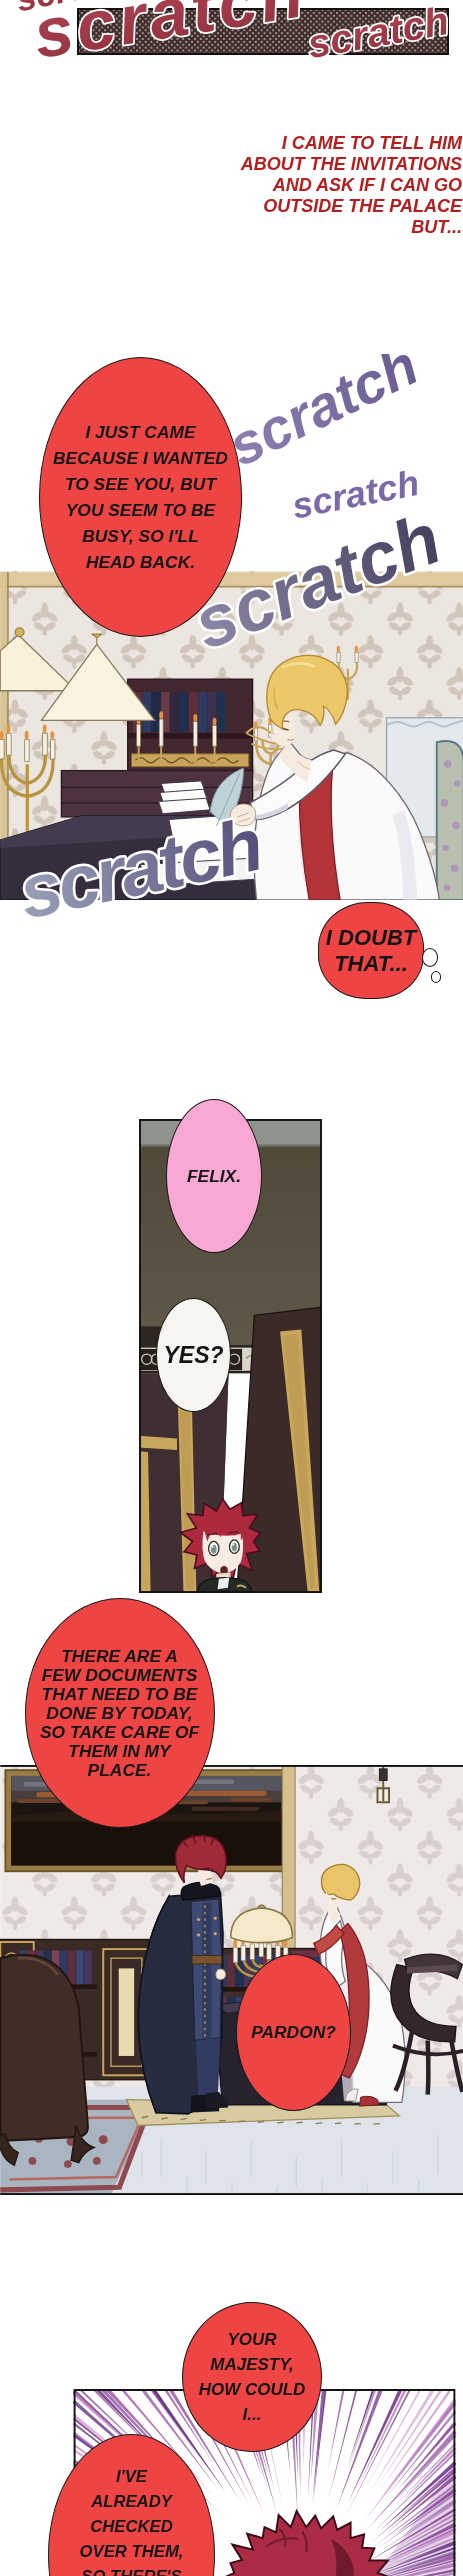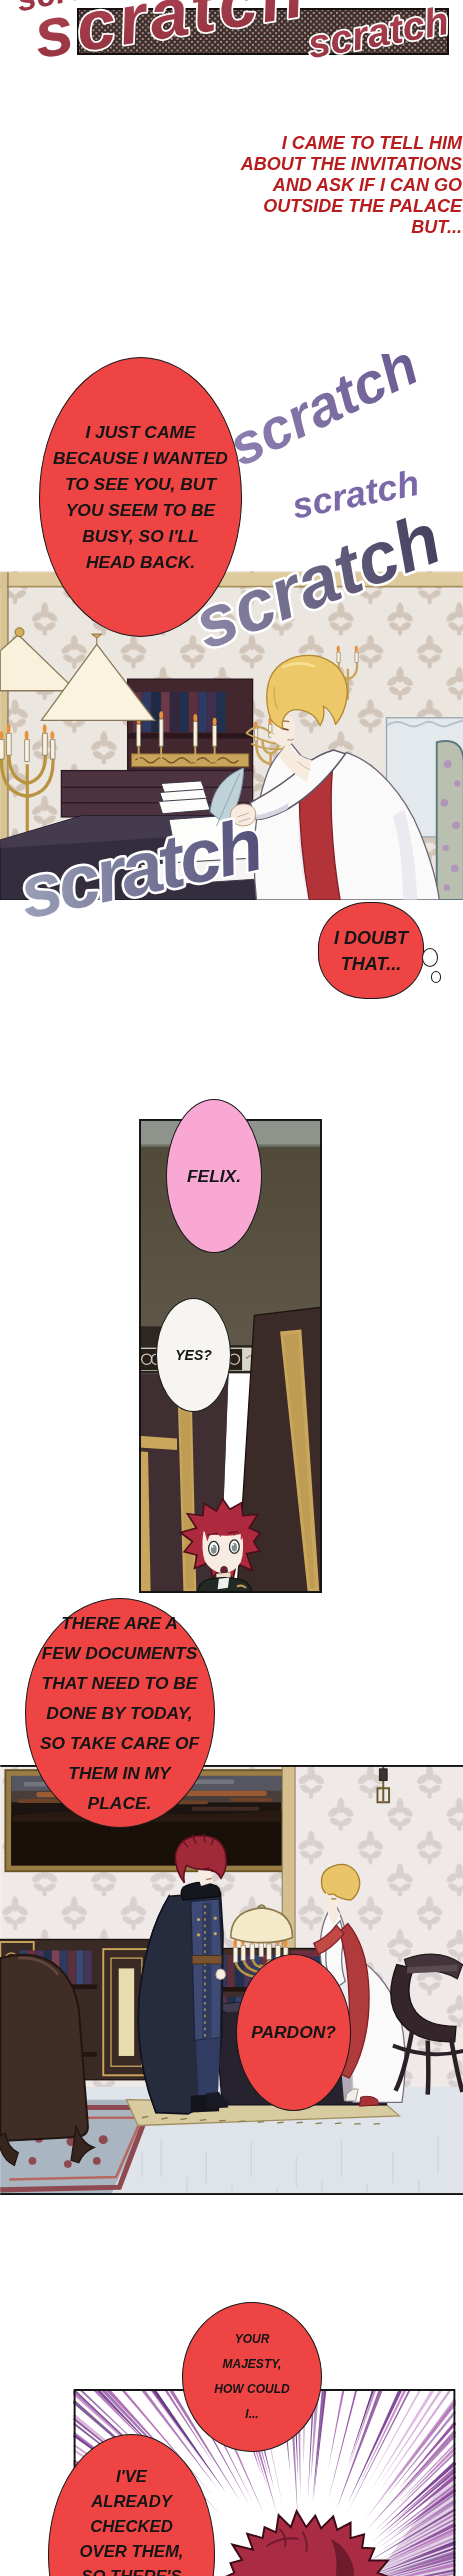--- a/index.html
+++ b/index.html
@@ -240,21 +240,21 @@
   <text x="320" y="230" font-size="112" fill="url(#pgC)" transform="rotate(-21 320 230)">scratch</text>
   <text x="40" y="648" font-size="116" letter-spacing="-5" fill="url(#pgD)" transform="rotate(-12 40 648)">scratch</text>
  </g>
 </svg>
 
 <div class="bub" style="left:39px;top:357px;width:201px;height:278px;font-size:17.4px;line-height:26px;">
 <div>I JUST CAME<br>BECAUSE I WANTED<br>TO SEE YOU, BUT<br>YOU SEEM TO BE<br>BUSY, SO I'LL<br>HEAD BACK.</div>
 </div>
 
 
-<div class="bub" style="left:318px;top:902px;width:104px;height:95px;border-radius:47% 47% 45% 45%;font-size:18px;line-height:26px;">
+<div class="bub" style="left:318px;top:902px;width:104px;height:95px;border-radius:47% 47% 45% 45%;font-size:22px;line-height:26px;">
 <div>I DOUBT<br>THAT...</div>
 </div>
 
 <div class="abs" style="left:422px;top:948px;width:14px;height:16.7px;background:#fff;border:1.9px solid #181818;border-radius:50%;"></div>
 <div class="abs" style="left:431px;top:971px;width:8.4px;height:9.7px;background:#fff;border:1.6px solid #181818;border-radius:50%;"></div>
 
 <svg class="abs" style="left:139px;top:1119px" width="183" height="474" viewBox="0 0 284 736">
 <defs>
  <linearGradient id="wall2" x1="0" y1="0" x2="0" y2="1">
   <stop offset="0" stop-color="#4f4837"></stop>
@@ -328,21 +328,21 @@
 <path d="M152,726 q8,-4 14,2" stroke="#caa55c" stroke-width="3" fill="none"></path>
 </g>
 
 <rect x="1.5" y="1.5" width="281" height="733" fill="none" stroke="#141414" stroke-width="3"></rect>
 </svg>
 
 <div class="bub" style="left:166px;top:1099px;width:94px;height:152px;font-size:17.4px;background:#f9a8d4;">
 <div>FELIX.</div>
 </div>
 
-<div class="bub" style="left:156px;top:1298px;width:73px;height:112px;font-size:14px;background:#f7f5f2;">
+<div class="bub" style="left:156px;top:1298px;width:73px;height:112px;font-size:23px;background:#f7f5f2;">
 <div>YES?</div>
 </div>
 
 <svg class="abs" style="left:0;top:1765px" width="464" height="430" viewBox="0 0 720 668">
 <defs>
  <pattern id="wp3" width="92" height="102" patternUnits="userSpaceOnUse">
    <rect width="92" height="102" fill="#efe9e8"></rect>
    <g fill="#d8d0cf">
      <use href="#dmk3" x="23" y="26"></use>
             <use href="#dmk3" x="69" y="77"></use>
@@ -558,21 +558,21 @@
  <path d="M664,428 q2,56 0,84"></path>
 </g>
 <path d="M610,436 q56,22 110,8" fill="none" stroke="#2b2026" stroke-width="6"></path>
 
 <path d="M632,314 l78,-4 l0,10 l-78,4 z" fill="#5a4a50"></path>
 
 <rect x="0" y="0" width="720" height="3" fill="#141414"></rect>
 <rect x="0" y="665" width="720" height="3" fill="#141414"></rect>
 </svg>
 
-<div class="bub" style="left:24.5px;top:1598px;width:188px;height:228px;font-size:17.4px;line-height:30px;">
+<div class="bub" style="left:24.5px;top:1598px;width:188px;height:228px;font-size:17.4px;line-height:19px;">
 <div>THERE ARE A<br>FEW DOCUMENTS<br>THAT NEED TO BE<br>DONE BY TODAY,<br>SO TAKE CARE OF<br>THEM IN MY<br>PLACE.</div>
 </div>
 
 <div class="bub" style="left:236px;top:1954px;width:113px;height:155px;font-size:17.4px;">
 <div>PARDON?</div>
 </div>
 
 <svg class="abs" style="left:73px;top:2389px" width="383" height="187" viewBox="0 0 594 291">
 <rect x="0" y="0" width="594" height="291" fill="#ffffff"></rect>
 
@@ -716,20 +716,20 @@
 
 <g>
 <path d="M226,300 L226,320 L248,309 L233,294 L250,286 L244,271 L262,266 L247,242 L279,250 L270,225 L294,232 L297,215 L315,223 L319,196 L338,215 L347,190 L362,215 L376,197 L385,217 L404,198 L410,219 L431,208 L431,232 L452,226 L449,247 L468,248 L460,267 L489,267 L473,286 L495,294 L474,309 L495,320 L490,300 Z" fill="#aa2c44" stroke="#3a0a16" stroke-width="3"></path>
 <path d="M408,291 q4,-36 -8,-58 q20,10 30,30 q7,14 6,28 z" fill="#701a2e"></path>
 <path d="M300,245 q22,-16 50,-12 M320,218 q12,10 9,28 M356,222 q9,13 6,32" stroke="#701a2e" stroke-width="3" fill="none"></path>
 </g>
 
 <path d="M1.5,291 L1.5,1.5 L592.5,1.5 L592.5,291" fill="none" stroke="#141414" stroke-width="3"></path>
 </svg>
 
-<div class="bub" style="left:182px;top:2302px;width:138px;height:148px;font-size:12px;line-height:25px;">
+<div class="bub" style="left:182px;top:2302px;width:138px;height:148px;font-size:17px;line-height:25px;">
 <div>YOUR<br>MAJESTY,<br>HOW COULD<br>I...</div>
 </div>
 
 <div class="bub" style="left:48px;top:2434px;width:165px;height:240px;font-size:16.7px;line-height:25px;">
 <div style="margin-top:-57px">I'VE<br>ALREADY<br>CHECKED<br>OVER THEM,<br>SO THERE'S</div>
 </div>
 </div>
 
 </body></html>

